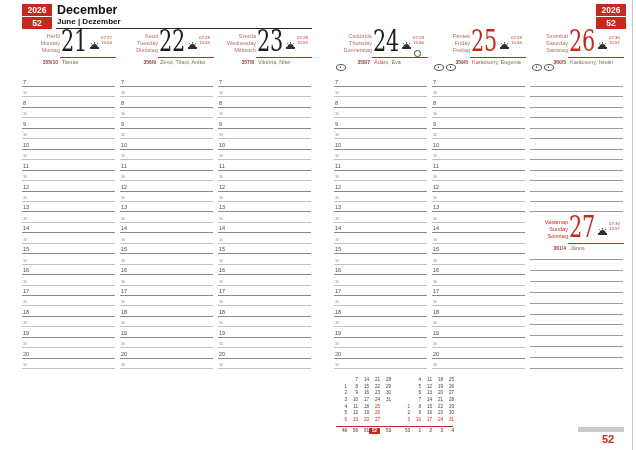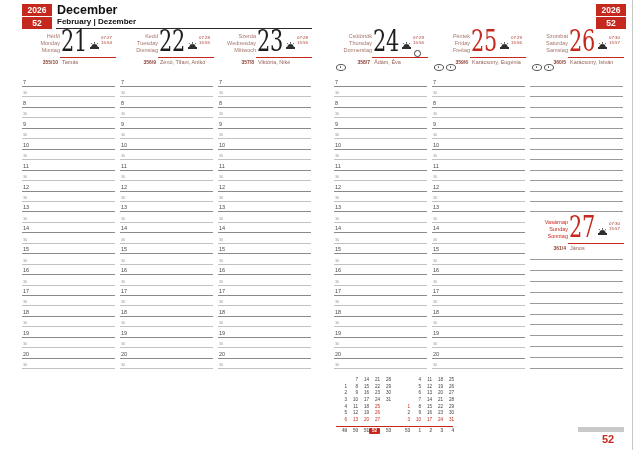--- a/index.html
+++ b/index.html
@@ -22,21 +22,21 @@
 </style>
 </head>
 <body>
 
 <div class="sheet">
   <div class="corner corner-left">
     <div class="corner-year">2026</div>
     <div class="corner-week">52</div>
   </div>
   <div class="month-title">December</div>
-  <div class="month-sub">February | Dezember</div>
+  <div class="month-sub">June | Dezember</div>
   <div class="title-rule"></div>
   <div class="corner corner-right">
     <div class="corner-year">2026</div>
     <div class="corner-week">52</div>
   </div>
 
   <div id="days">
       <div style="position: absolute; left: 22px; top: 30px; width: 94px; height: 44px;">
         <div style="position: absolute; left: 0px; top: 3px; width: 38px; text-align: right; font-size: 5.5px; line-height: 6.8px; color: rgb(165, 116, 106);">
           <div>Hétfő</div>

